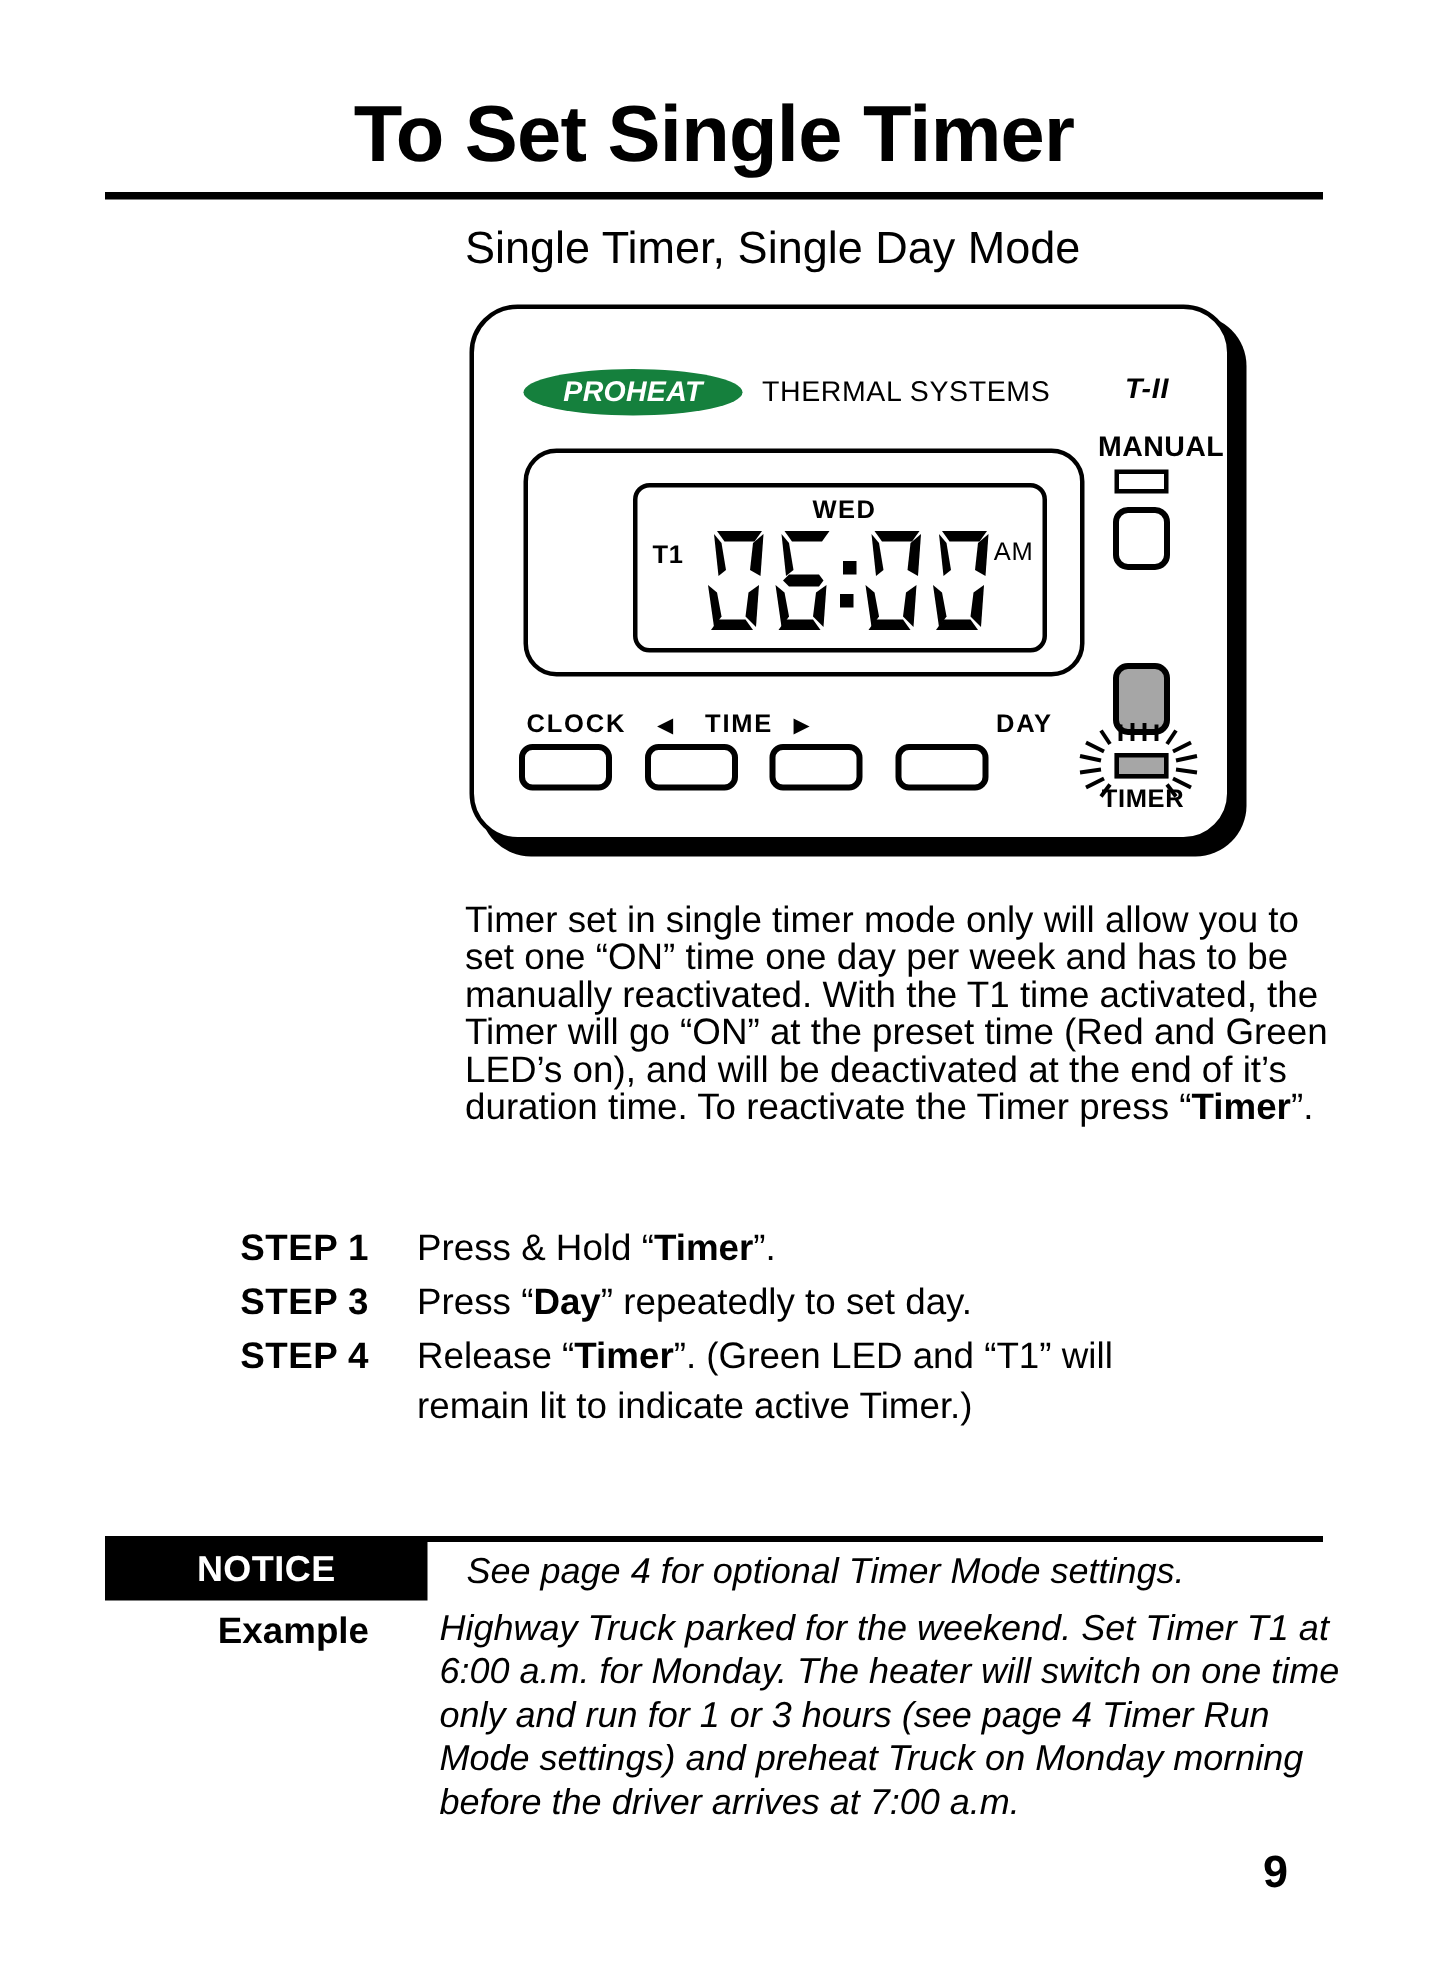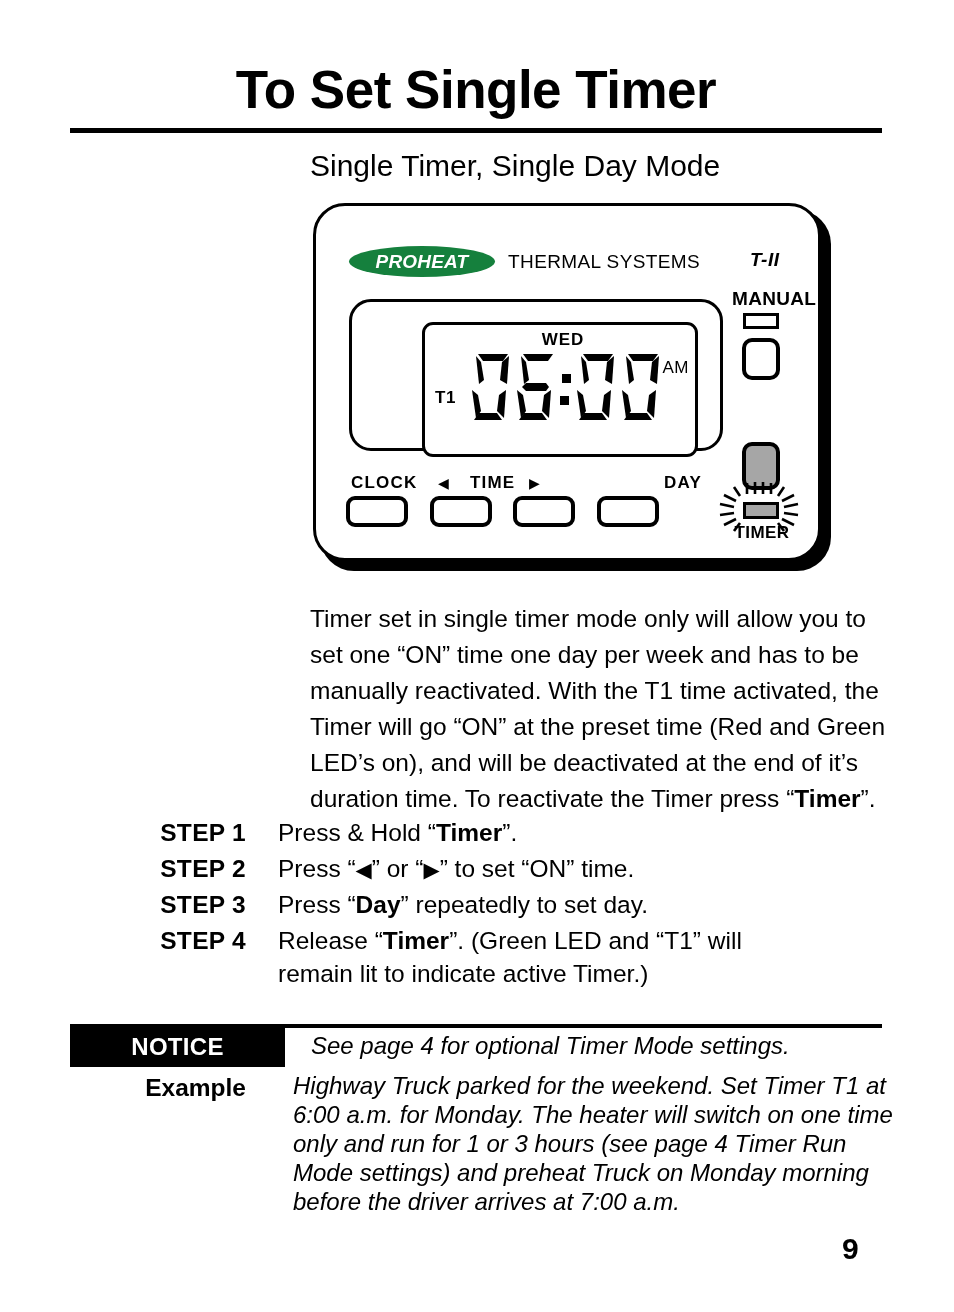--- a/index.html
+++ b/index.html
@@ -58,29 +58,29 @@
     position:absolute;left:434px;top:43px;
     font-size:19px;font-weight:bold;font-style:italic;letter-spacing:0.5px;
   }
 
   
   .lcd-bezel{
     position:absolute;left:33px;top:93px;width:374px;height:152px;
     border:3px solid #000;border-radius:22px;box-sizing:border-box;background:#fff;
   }
   .lcd-screen{
-    position:absolute;left:70px;top:20px;width:276px;height:135px;
+    position:absolute;left:70px;top:20px;width:276px;height:113px;
     border:3px solid #000;border-radius:11px;box-sizing:border-box;background:#fff;
   }
   .lcd-day{
     position:absolute;left:0;top:5px;width:276px;text-align:center;
     font-size:17px;font-weight:bold;letter-spacing:1px;
   }
   .lcd-t1{
-    position:absolute;left:10px;top:35px;font-size:17px;font-weight:bold;letter-spacing:0.5px;margin-top:28px;
+    position:absolute;left:10px;top:35px;font-size:17px;font-weight:bold;letter-spacing:0.5px;
   }
   .lcd-ampm{
     position:absolute;right:6px;top:33px;font-size:17px;font-weight:normal;letter-spacing:0.5px;
   }
   .lcd-digits{
     position:absolute;left:45px;top:27px;width:190px;height:72px;
   }
 
   
   .manual-label{
@@ -117,21 +117,21 @@
   .blabel{position:absolute;font-size:17px;font-weight:bold;letter-spacing:1.2px;}
   .pbtn{
     position:absolute;width:62px;height:31px;border:4px solid #000;
     border-radius:9px;box-sizing:border-box;background:#fff;
   }
   .arrow{position:absolute;font-size:14px;line-height:14px;}
 
   
   .para{
     position:absolute;left:310px;top:601px;width:578px;
-    font-size:24.5px;line-height:36px;
+    font-size:24.5px;line-height:25px;
   }
   .para b{font-weight:bold;}
 
   
   .steps{position:absolute;left:70px;top:816px;width:820px;}
   .step{position:relative;margin-bottom:2px;}
   .step-row{display:flex;align-items:flex-start;}
   .step-label{
     width:208px;flex:0 0 208px;text-align:right;padding-right:32px;
     box-sizing:border-box;font-weight:bold;font-size:24.5px;line-height:34px;
@@ -140,21 +140,21 @@
   .step-text{font-size:24.5px;line-height:33px;flex:1;}
   .step-text b{font-weight:bold;}
   .tri{font-size:21px;line-height:21px;}
 
   
   .rule-notice{
     position:absolute;left:70px;top:1024px;width:812px;height:4px;background:#000;
   }
   .notice-row{
     position:absolute;left:70px;top:1028px;width:820px;
-    display:flex;align-items:flex-start;
+    display:flex;align-items:center;
   }
   .notice-box{
     width:215px;flex:0 0 215px;background:#000;color:#fff;
     text-align:center;font-weight:bold;font-size:24px;line-height:34px;
     padding:2px 0 3px 0;box-sizing:border-box;letter-spacing:0.3px;
   }
   .notice-text{
     flex:1;padding-left:26px;box-sizing:border-box;
     font-style:italic;font-size:24px;line-height:35px;
   }
@@ -296,26 +296,20 @@
 
   <div class="steps">
 
     <div class="step">
       <div class="step-row">
         <div class="step-label">STEP 1</div>
         <div class="step-text"><span>Press &amp; Hold “</span><b>Timer</b><span>”.</span><br></div>
       </div>
     </div>
 
-    <div class="step">
-      <div class="step-row">
-        <div class="step-label">STEP 2</div>
-        <div class="step-text"><span>Press “</span><span class="tri">◀</span><span>” or “</span><span class="tri">▶</span><span>” to set “ON” time.</span></div>
-      </div>
-    </div>
 
     <div class="step">
       <div class="step-row">
         <div class="step-label">STEP 3</div>
         <div class="step-text"><span>Press “</span><b>Day</b><span>” repeatedly to set day.</span></div>
       </div>
     </div>
 
     <div class="step">
       <div class="step-row">

